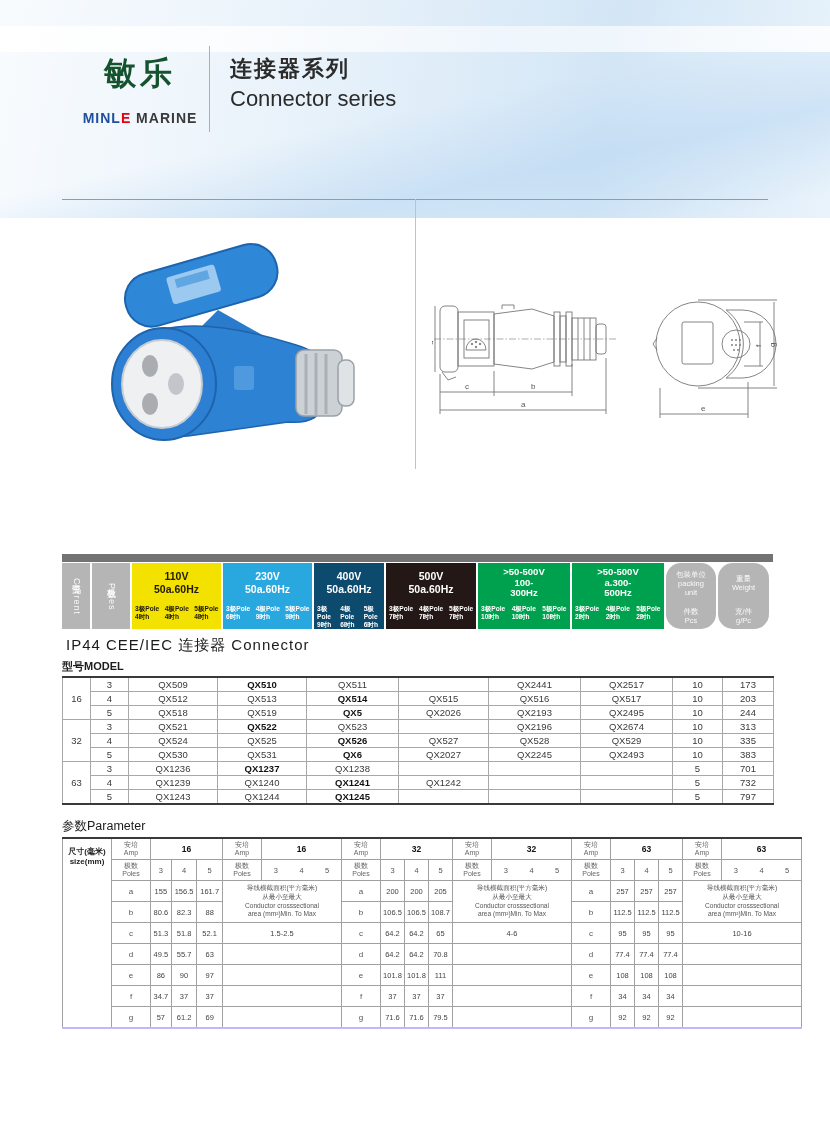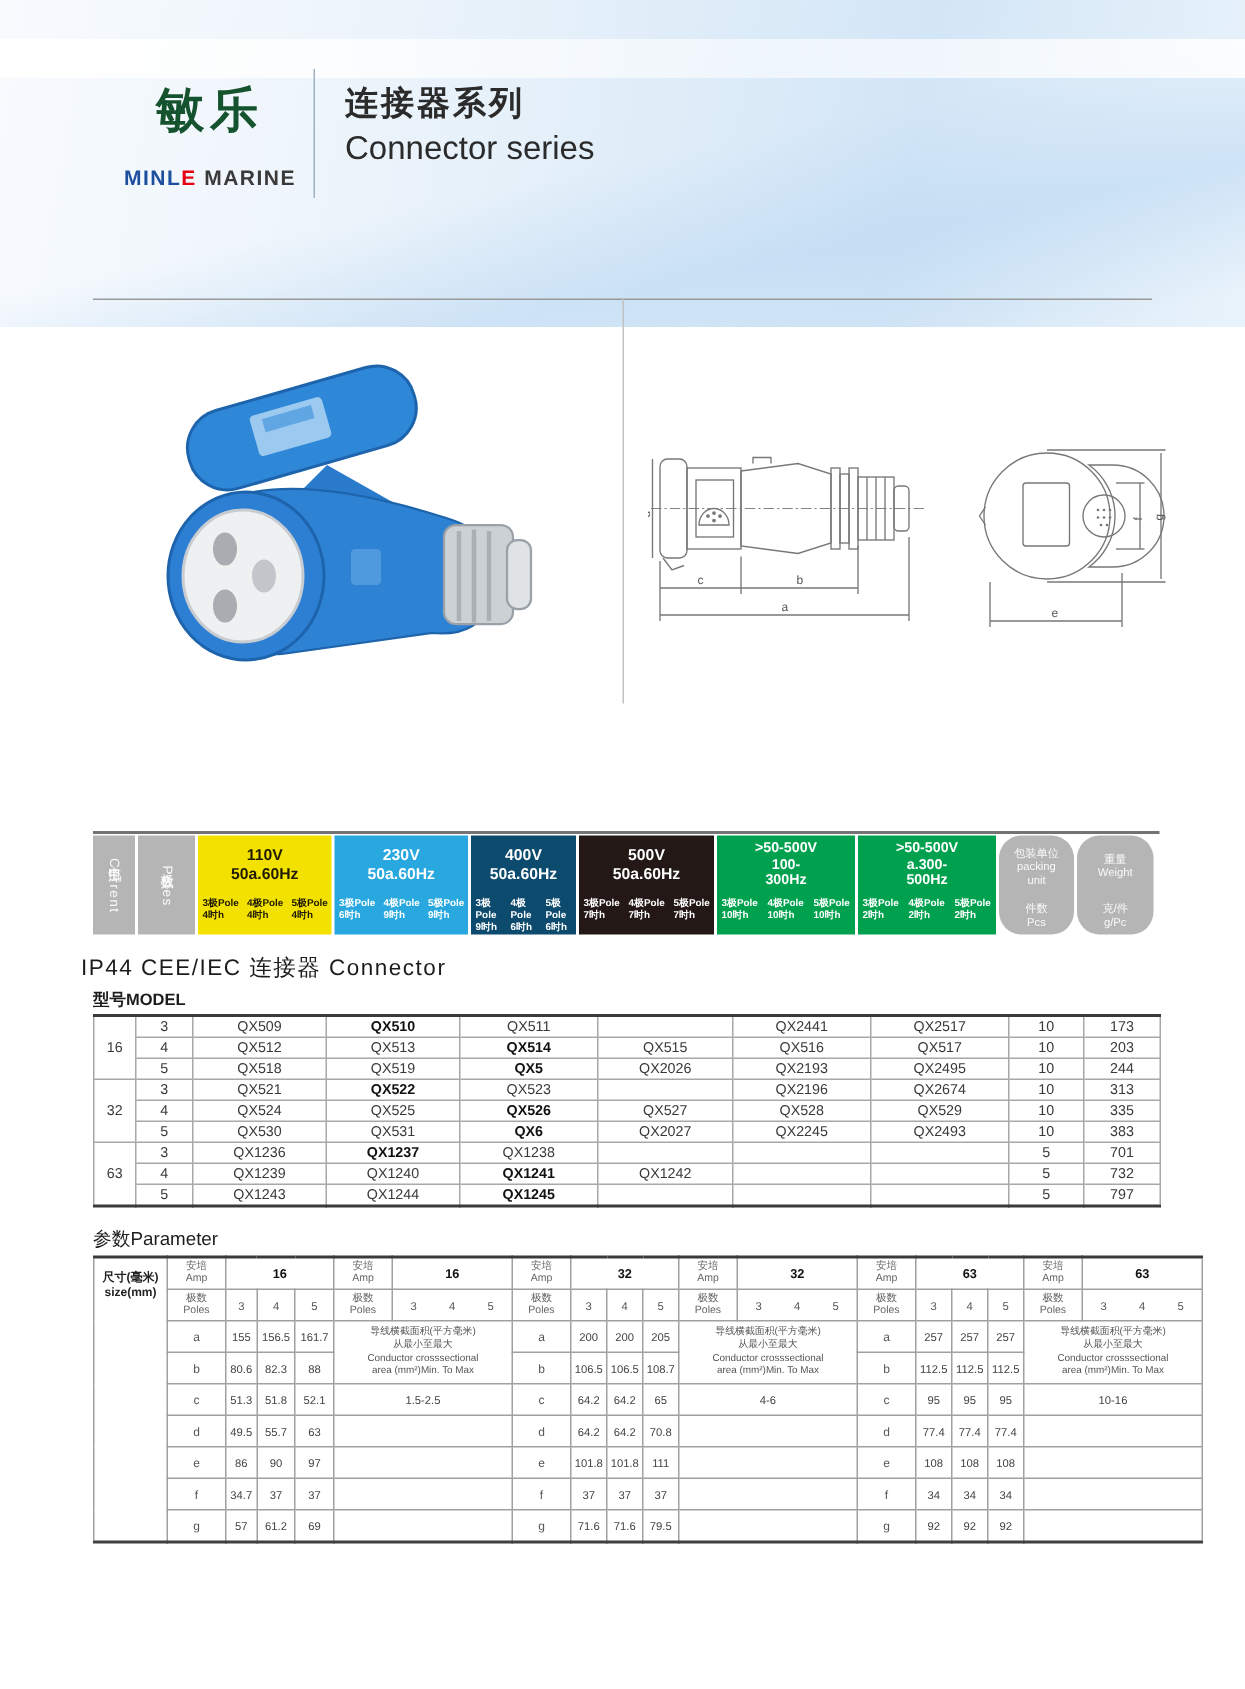--- a/index.html
+++ b/index.html
@@ -27,52 +27,52 @@
   .banner-title{position:absolute;left:62px;top:152px;font-size:15px;font-weight:700;color:#141414;}
   .banner-sub{position:absolute;left:62px;top:176px;font-size:10.5px;color:#8a8a8a;}
   .rule{position:absolute;left:62px;top:199px;width:706px;height:1px;background:#9a9a9a;}
   .vrule{position:absolute;left:415px;top:199px;width:1px;height:270px;background:#c2c2c2;}
 
   
   .fig{position:absolute;}
   svg text{font-family:"Liberation Sans","DejaVu Sans",sans-serif;}
 
   
-  .strip{position:absolute;left:62px;top:554px;width:711px;border-top:2px solid #737373;
+  .strip{position:absolute;left:62px;top:554px;width:711px;border-top:8px solid #737373;
          display:flex;gap:2px;background:#fff;padding-top:1px;}
   .vcell{width:28px;height:66px;background:#b5b5b5;color:rgba(255,255,255,.92);
          display:flex;align-items:center;justify-content:center;}
   .vcell.poles{width:38px;}
   .vtext{writing-mode:vertical-rl;font-size:9px;letter-spacing:1px;line-height:1;}
   .vcol{display:flex;flex-direction:column;height:66px;}
   .vlabel{height:40px;display:flex;flex-direction:column;align-items:center;justify-content:center;
           font-weight:700;font-size:10.5px;line-height:1.2;text-align:center;}
   .vlabel.small{font-size:9.5px;line-height:1.12;}
   .vsub{height:26px;display:flex;}
   .vsub .pc{flex:1;padding:2px 0 0 3px;font-size:6.6px;line-height:1.25;font-weight:700;}
   .grayhead{width:50px;height:66px;background:#b5b5b5;color:rgba(255,255,255,.92);
             display:flex;flex-direction:column;border-radius:15px;}
   .grayhead .top{height:40px;display:flex;flex-direction:column;align-items:center;justify-content:center;
                  font-size:7.5px;line-height:1.2;text-align:center;}
   .grayhead .bot{height:26px;display:flex;flex-direction:column;align-items:center;justify-content:center;
                  font-size:7.5px;line-height:1.2;}
 
   
-  .model-title{position:absolute;left:54px;top:636px;font-size:15px;color:#1c1c1c;letter-spacing:1px;text-align:center;}
+  .model-title{position:absolute;left:66px;top:636px;font-size:15px;color:#1c1c1c;letter-spacing:1px;text-align:center;}
   .model-sub{position:absolute;left:62px;top:659px;font-size:11px;font-weight:700;color:#1c1c1c;}
   table.model{position:absolute;left:62px;top:676px;width:711px;border-collapse:collapse;table-layout:fixed;
               border-top:2px solid #3a3a3a;border-bottom:2px solid #3a3a3a;font-size:9.5px;color:#3a3a3a;}
   table.model td{border:1px solid #a8a8a8;height:13px;text-align:center;padding:0;overflow:hidden;white-space:nowrap;}
   table.model td.b{font-weight:700;color:#111;}
   table.model tr.gsep td{border-top:1.6px solid #4a4a4a;}
 
   
   .param-title{position:absolute;left:62px;top:818px;font-size:12.5px;color:#1c1c1c;}
   table.param{position:absolute;left:62px;top:837px;border-collapse:collapse;table-layout:fixed;
-              border-top:2px solid #3a3a3a;border-bottom:2px solid #404040;font-size:7.5px;color:#555;}
+              border-top:2px solid #3a3a3a;border-bottom:2px solid #c4b5fd;font-size:7.5px;color:#555;}
   table.param td{border:1px solid #a0a0a0;text-align:center;padding:0 1px;overflow:hidden;}
   table.param tr.h td{height:20px;}
   table.param tr.d td{height:20px;}
   td.sizecell{vertical-align:top;padding-top:8px !important;font-weight:700;color:#222;font-size:8px;line-height:1.3;}
   td.amphdr{font-size:7px;line-height:1.15;color:#666;}
   td.ampval{font-weight:700;color:#111;font-size:8.5px;}
   td.pnum{font-size:7.5px;}
   td.letter{font-size:8px;color:#555;}
   td.val{font-size:7.5px;color:#444;}
   td.note{font-size:6.6px;line-height:1.3;color:#555;}

